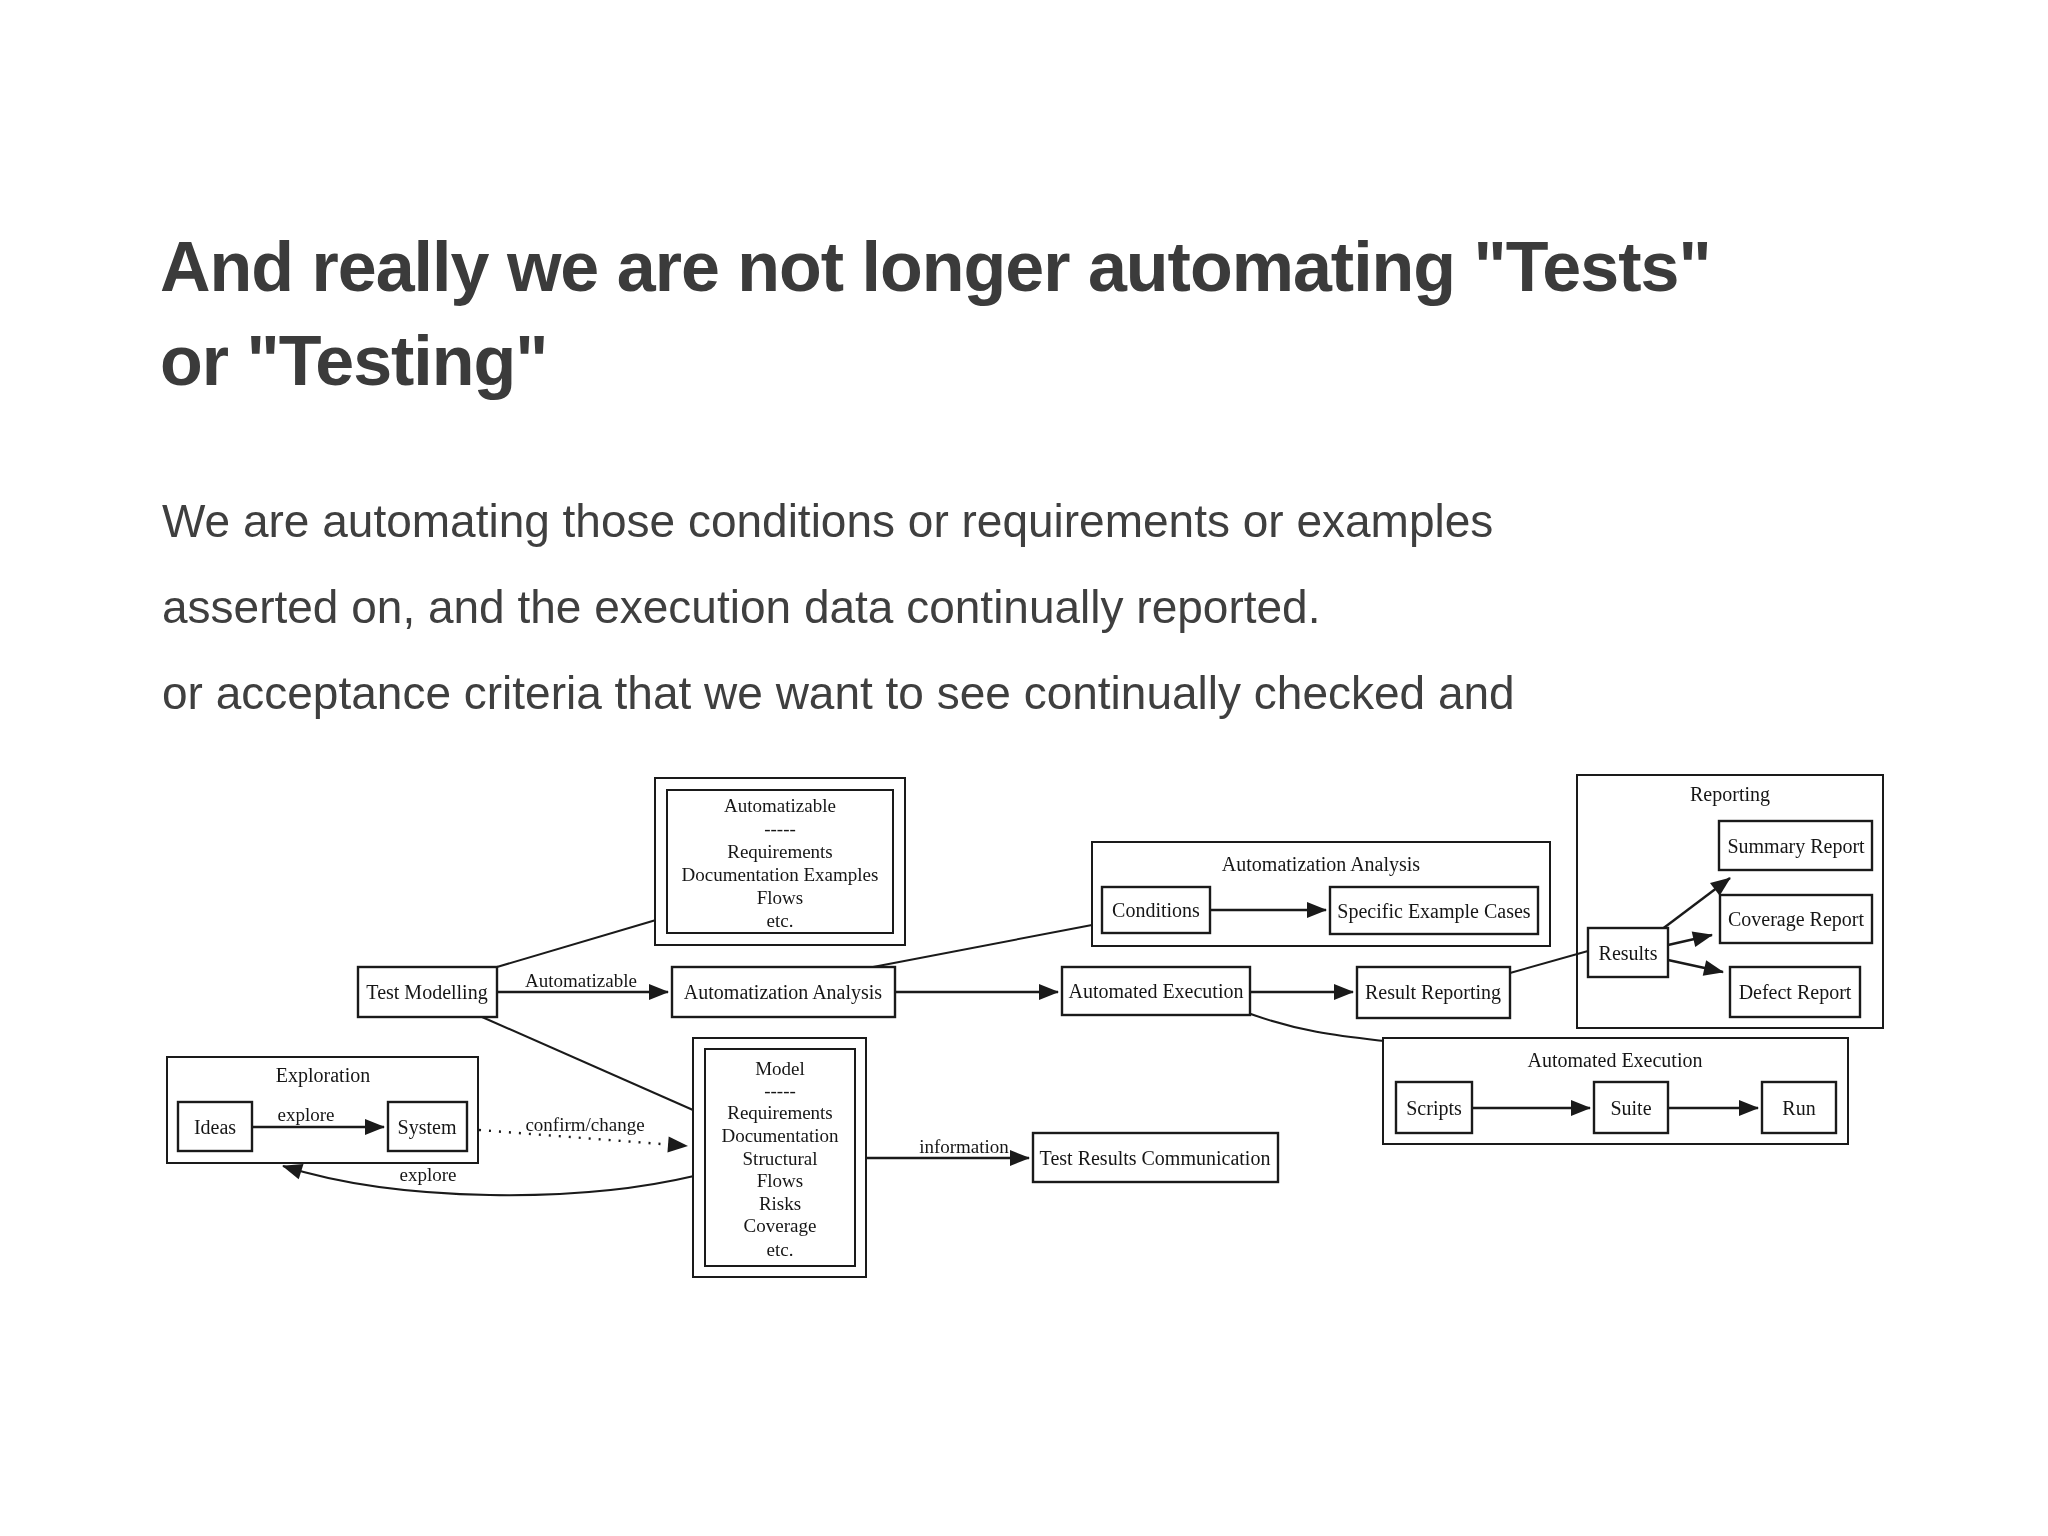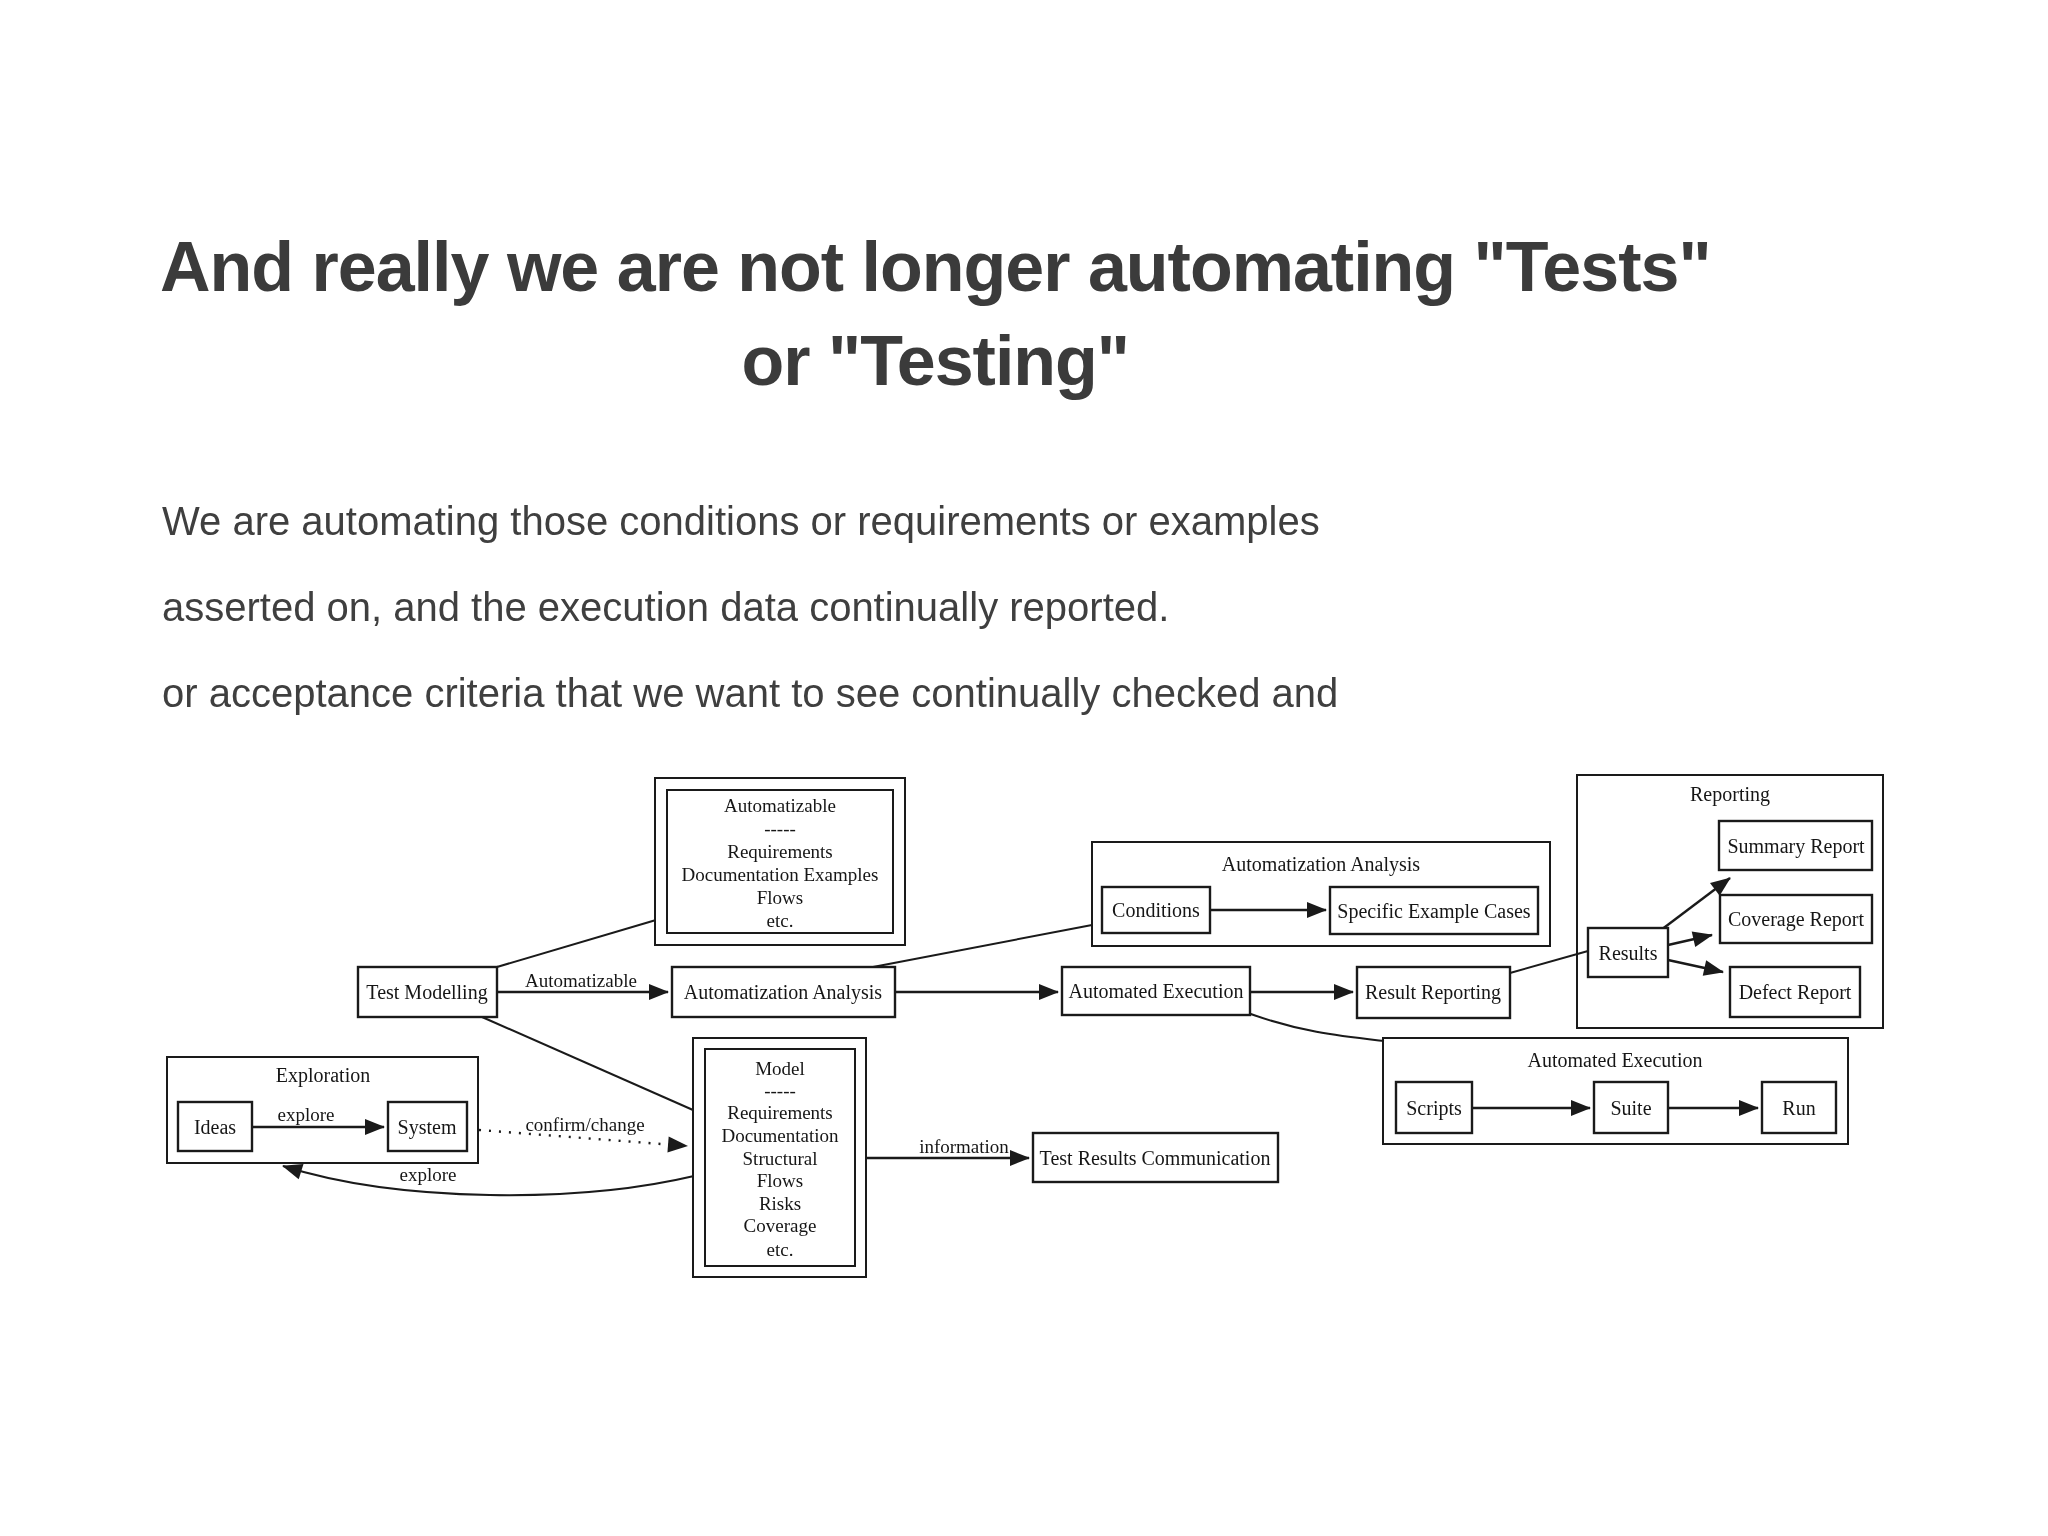--- a/index.html
+++ b/index.html
@@ -1,21 +1,21 @@
 <!DOCTYPE html>
 <html><head>
 <meta charset="utf-8">
 <style>
   html,body{margin:0;padding:0;background:#ffffff;}
   body{width:2048px;height:1536px;position:relative;overflow:hidden;
        font-family:"Liberation Sans",sans-serif;}
   .slide-title{position:absolute;left:160px;top:220px;font-size:70px;font-weight:bold;
        color:#3b3b3b;line-height:94px;letter-spacing:-1px;}
-  .slide-title .line{white-space:nowrap;text-align:center;}
-  .slide-body{position:absolute;left:162px;top:478px;font-size:40px;font-weight:normal;
+  .slide-title .line{white-space:nowrap;}
+  .slide-body{position:absolute;left:162px;top:478px;font-size:46px;font-weight:normal;
        color:#3f3f3f;line-height:86px;}
   .slide-body .line{white-space:nowrap;}
   svg{position:absolute;left:0;top:0;}
   svg text{font-family:"Liberation Serif",serif;fill:#161616;text-anchor:middle;}
   .bt{font-size:20px;}          
   .ct-title{font-size:20px;}    
   .lbl{font-size:19px;}         
   .ml{font-size:19px;}          
   .bx{fill:#ffffff;stroke:#1a1a1a;stroke-width:2.4;}
   .bx2{fill:#ffffff;stroke:#1a1a1a;stroke-width:2;}

